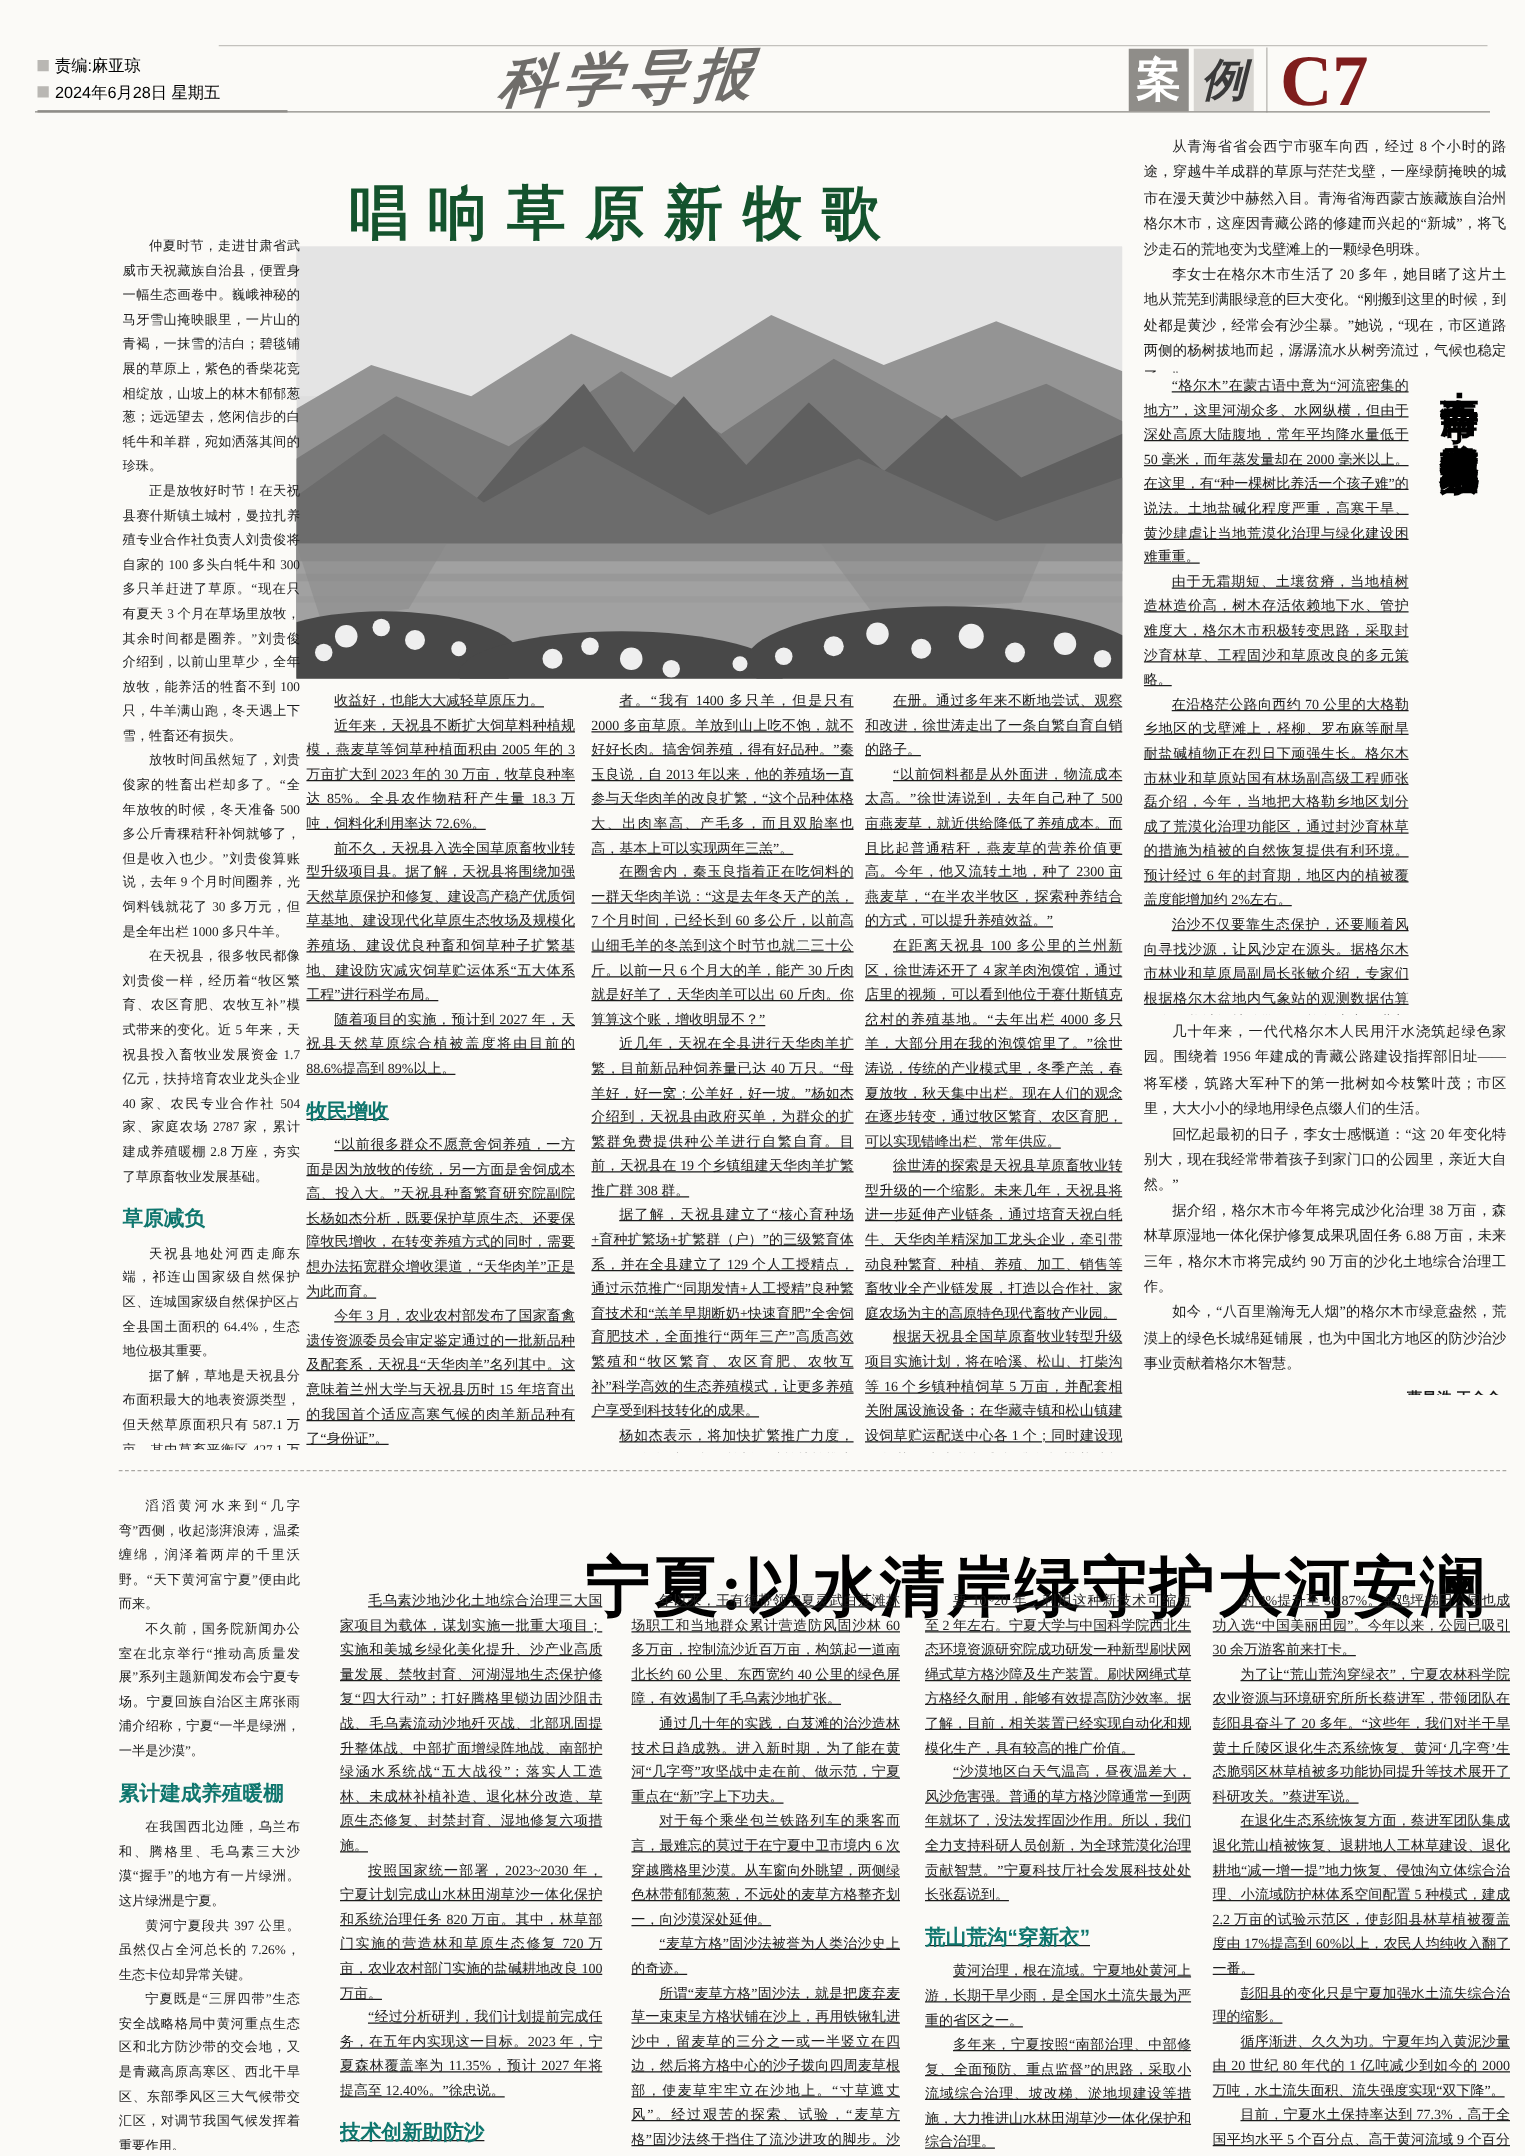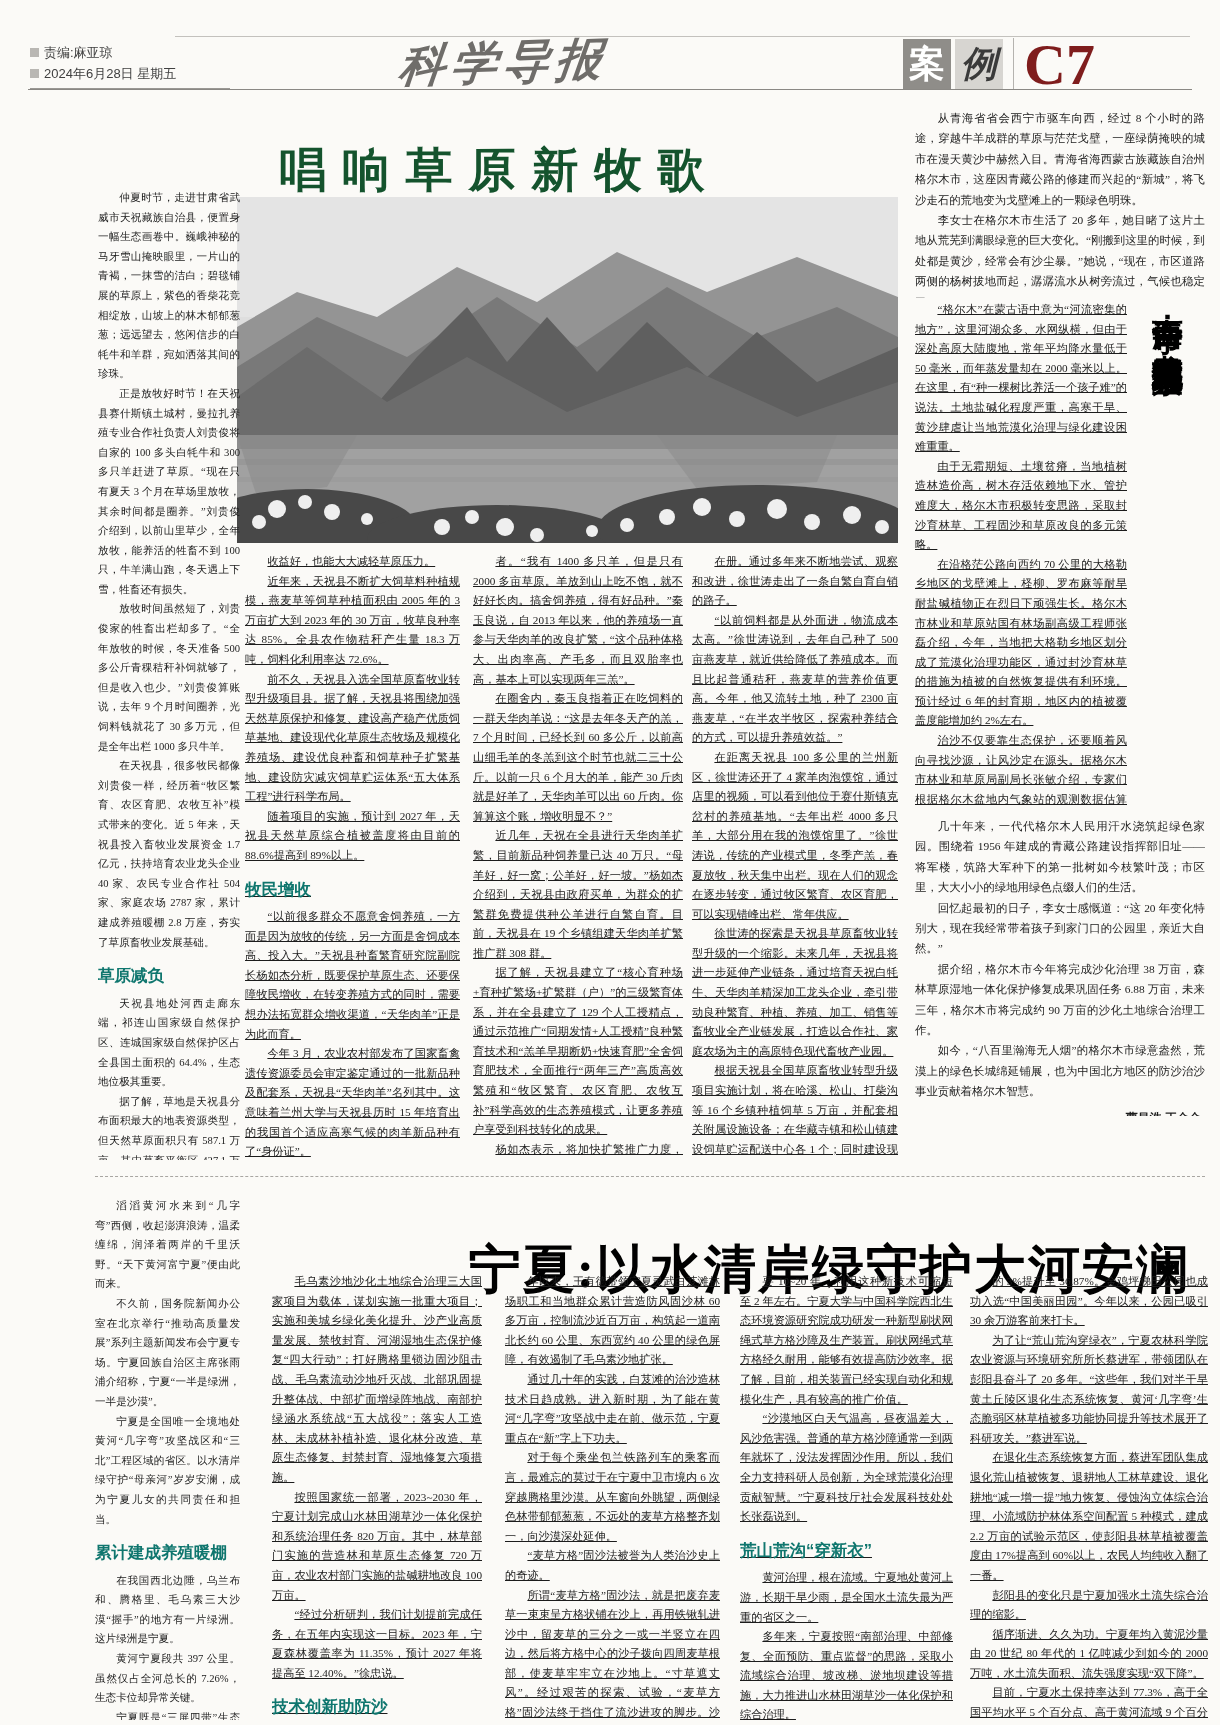--- a/index.html
+++ b/index.html
@@ -6,21 +6,21 @@
   body{
     width:1220px;height:1725px;position:relative;
     background:#fbfaf7;color:#1c1c1c;
     font-family:"Liberation Serif","DejaVu Serif",serif;
     overflow:hidden;
   }
   
   .hdr-topline{position:absolute;left:175px;top:36px;width:1015px;border-top:1px solid #c3c1bd;}
   .hdr-mainline{position:absolute;left:28px;top:89px;width:1164px;border-top:1.5px solid #8a8884;}
   .hdr-left{position:absolute;left:30px;top:42px;width:200px;font-family:"Liberation Sans",sans-serif;
-    font-size:13px;line-height:21px;color:#404040;border-bottom:2px solid #9a9894;padding-bottom:4px;}
+    font-size:13px;line-height:21px;color:#000000;border-bottom:2px solid #9a9894;padding-bottom:4px;}
   .sq{display:inline-block;width:9px;height:9px;background:#b9b7b3;margin-right:5px;}
   .masthead{position:absolute;left:400px;top:30px;width:320px;height:56px;
     font-size:46px;font-weight:bold;color:#6f6d6a;font-style:italic;
     transform:skewX(-8deg) rotate(-2deg);letter-spacing:6px;}
   .badge-row{position:absolute;left:903px;top:38px;height:52px;display:flex;align-items:center;}
   .badge{width:48px;height:50px;display:flex;align-items:center;justify-content:center;
     font-size:36px;font-weight:bold;font-family:"Liberation Sans",sans-serif;}
   .badge.dark{background:#8f8d89;color:#fff;}
   .badge.light{background:#d7d5d1;color:#3a3a3a;font-style:italic;margin-left:4px;}
   .badge-div{width:1px;height:52px;background:#b5b3af;margin:0 10px;}
@@ -174,21 +174,20 @@
     <div class="byline">曹昌浩 王金金</div>
   </div>
 
 <div class="mid-divider"></div>
 
 <h2 class="a3-title">宁夏:以水清岸绿守护大河安澜</h2>
 
 <div class="col c-narrow" style="left:95px;top:1196px;width:145px;height:524px;">
     <p class="para">滔滔黄河水来到“几字弯”西侧，收起澎湃浪涛，温柔缠绵，润泽着两岸的千里沃野。“天下黄河富宁夏”便由此而来。</p>
     <p class="para">不久前，国务院新闻办公室在北京举行“推动高质量发展”系列主题新闻发布会宁夏专场。宁夏回族自治区主席张雨浦介绍称，宁夏“一半是绿洲，一半是沙漠”。</p>
-    <p class="para">宁夏是全国唯一全境地处黄河“几字弯”攻坚战区和“三北”工程区域的省区。以水清岸绿守护“母亲河”岁岁安澜，成为宁夏儿女的共同责任和担当。</p>
     <h3 class="subhead">累计建成养殖暖棚</h3>
     <p class="para">在我国西北边陲，乌兰布和、腾格里、毛乌素三大沙漠“握手”的地方有一片绿洲。这片绿洲是宁夏。</p>
     <p class="para">黄河宁夏段共 397 公里。虽然仅占全河总长的 7.26%，生态卡位却异常关键。</p>
     <p class="para">宁夏既是“三屏四带”生态安全战略格局中黄河重点生态区和北方防沙带的交会地，又是青藏高原高寒区、西北干旱区、东部季风区三大气候带交汇区，对调节我国气候发挥着重要作用。</p>
   </div>
 <div class="col c-mid" style="left:272px;top:1272px;width:210px;height:448px;">
     <p class="para">毛乌素沙地沙化土地综合治理三大国家项目为载体，谋划实施一批重大项目；实施和美城乡绿化美化提升、沙产业高质量发展、禁牧封育、河湖湿地生态保护修复“四大行动”；打好腾格里锁边固沙阻击战、毛乌素流动沙地歼灭战、北部巩固提升整体战、中部扩面增绿阵地战、南部护绿涵水系统战“五大战役”；落实人工造林、未成林补植补造、退化林分改造、草原生态修复、封禁封育、湿地修复六项措施。</p>
     <p class="para">按照国家统一部署，2023~2030 年，宁夏计划完成山水林田湖草沙一体化保护和系统治理任务 820 万亩。其中，林草部门实施的营造林和草原生态修复 720 万亩，农业农村部门实施的盐碱耕地改良 100 万亩。</p>
     <p class="para">“经过分析研判，我们计划提前完成任务，在五年内实现这一目标。2023 年，宁夏森林覆盖率为 11.35%，预计 2027 年将提高至 12.40%。”徐忠说。</p>
     <h3 class="subhead">技术创新助防沙</h3>

